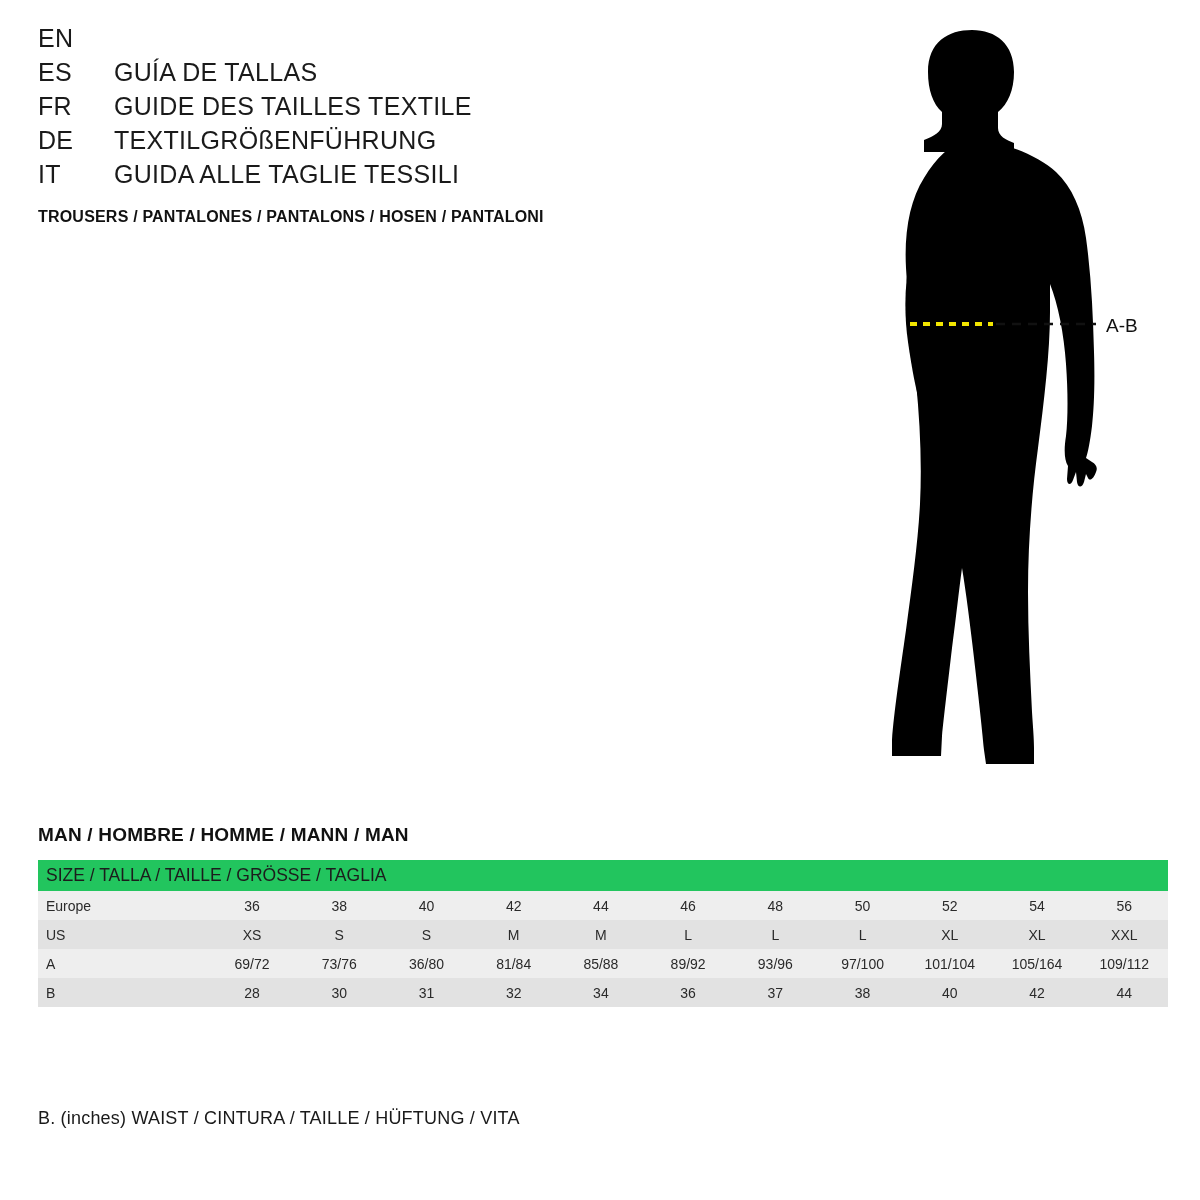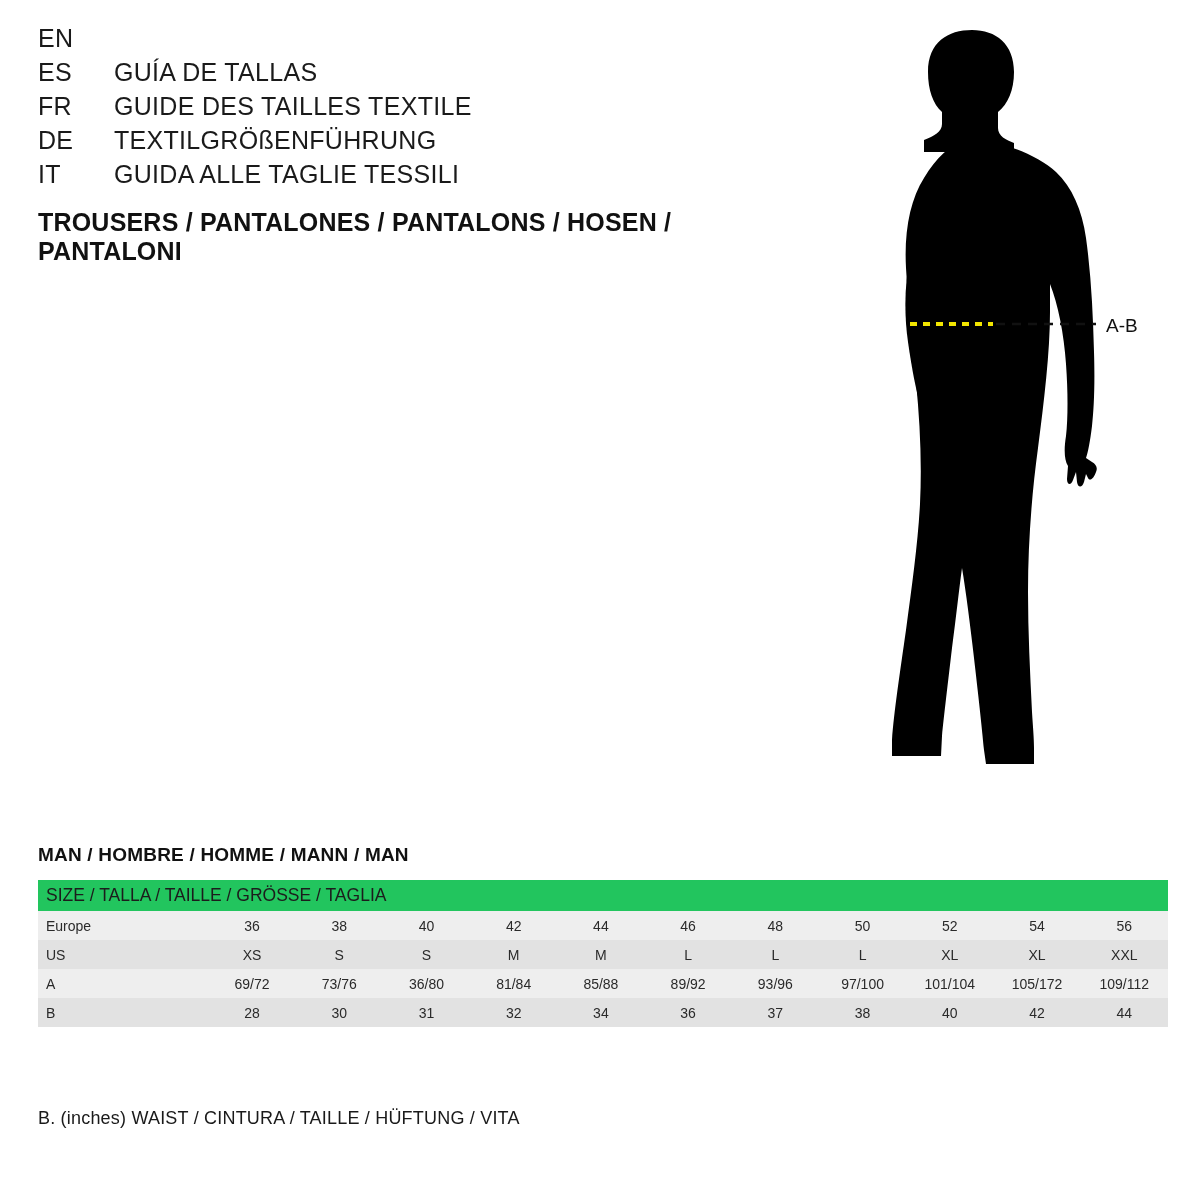--- a/index.html
+++ b/index.html
@@ -36,21 +36,21 @@
     letter-spacing: 0.3px;
     color: #1a1a1a;
   }
   .lang-title {
     font-size: 25px;
     letter-spacing: 0.3px;
     color: #1a1a1a;
   }
   .garment-line {
     margin-top: 21px;
-    font-size: 25px;
+    font-size: 16px;
     font-weight: bold;
     letter-spacing: 0.2px;
     color: #111111;
   }
 
   
   .figure-wrap {
     position: absolute;
     left: 800px;
     top: 12px;
@@ -58,21 +58,21 @@
     height: 790px;
   }
   .figure-wrap svg {
     display: block;
   }
 
   
   .table-section {
     position: absolute;
     left: 38px;
-    top: 844px;
+    top: 824px;
     width: 900px;
   }
   .table-caption {
     font-size: 19px;
     font-weight: bold;
     letter-spacing: 0.2px;
     color: #111111;
     margin-bottom: 14px;
   }
   table.size-table {
@@ -242,21 +242,21 @@
         <td class="rowlabel">A</td>
         <td>69/72</td>
         <td>73/76</td>
         <td>36/80</td>
         <td>81/84</td>
         <td>85/88</td>
         <td>89/92</td>
         <td>93/96</td>
         <td>97/100</td>
         <td>101/104</td>
-        <td>105/172</td>
+        <td>105/164</td>
         <td>109/112</td>
       </tr>
 
       <tr class="band-dark">
         <td class="rowlabel">B</td>
         <td>28</td>
         <td>30</td>
         <td>31</td>
         <td>32</td>
         <td>34</td>

